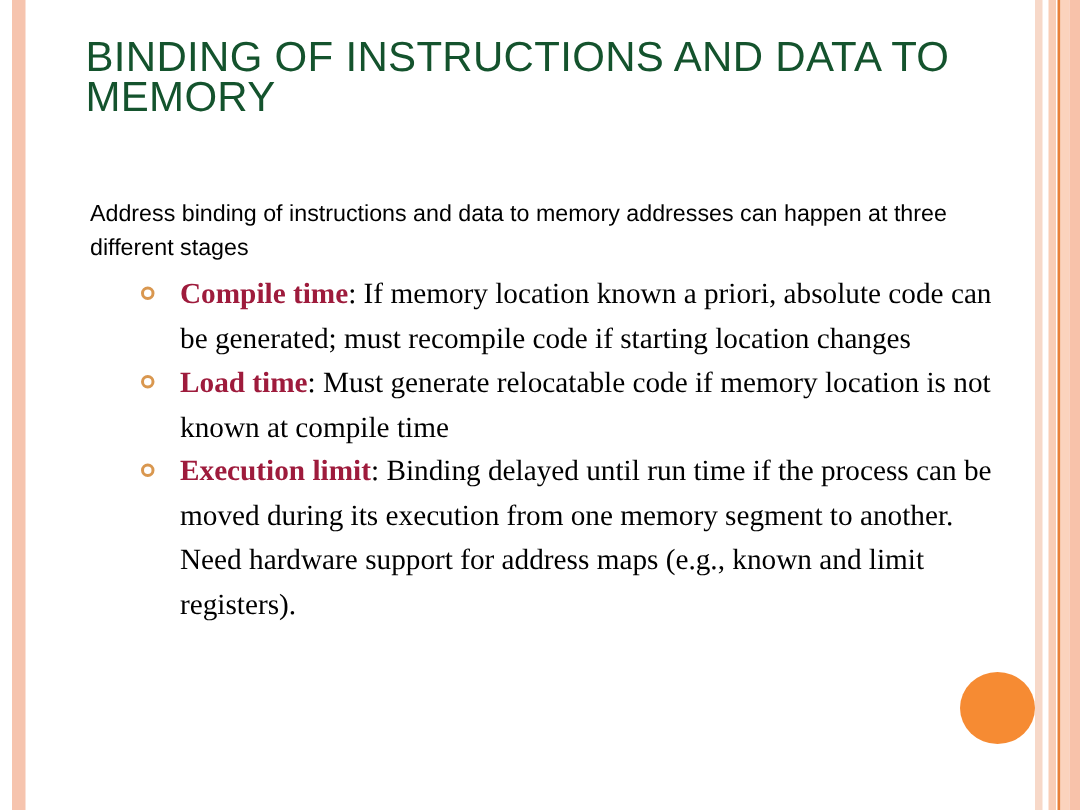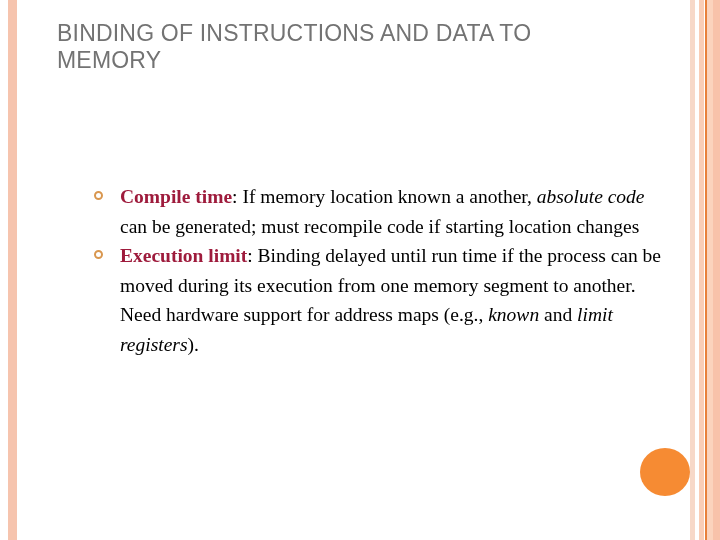--- a/index.html
+++ b/index.html
@@ -45,23 +45,23 @@
     border-radius: 50%;
     background: #f68b33;
   }
 
   
   .title {
     position: absolute;
     left: 57px;
     top: 5px;
     width: 580px;
-    color: #737373;
+    color: #14532d;
     font-family: "Liberation Sans", sans-serif;
-    font-size: 23px;
+    font-size: 28px;
     font-weight: 400;
     line-height: 27px;
     letter-spacing: 0.2px;
     text-transform: uppercase;
   }
 
   
   .intro {
     position: absolute;
     left: 60px;
@@ -99,47 +99,52 @@
     border-radius: 50%;
     border: 2.5px solid #d9974f;
     box-sizing: border-box;
     background: transparent;
   }
   .lead {
     color: #9e1b3c;
     font-weight: bold;
     margin-top: 12px;
   }
-  .it { font-style: italic; }
+  .it { }
 </style>
 </head>
 <body>
 
 <div id="slide">
 
   <div class="left-bar"></div>
 
   <div class="rstripe rs1"></div>
   <div class="rstripe rs2"></div>
   <div class="rstripe rs3"></div>
   <div class="rstripe rs4"></div>
   <div class="rstripe rs5"></div>
 
   <div class="accent-dot"></div>
 
   <h1 class="title">Binding of Instructions and Data to Memory</h1>
 
+  <p class="intro">Address binding of instructions and data to memory addresses can happen at three different stages</p>
 
   <div class="bullets">
 
     <div class="bullet-row">
       <span class="bullet-mark"></span>
-      <span class="lead">Compile time</span><span>:  </span><span>If memory location known a another, </span><span class="it">absolute code</span><span> can be generated; must recompile code if starting location changes</span><span class="it"></span><span></span>
+      <span class="lead">Compile time</span><span>:  </span><span>If memory location known a priori, </span><span class="it">absolute code</span><span> can be generated; must recompile code if starting location changes</span><span class="it"></span><span></span>
     </div>
 
+    <div class="bullet-row">
+      <span class="bullet-mark"></span>
+      <span class="lead">Load time</span><span>:  </span><span>Must generate </span><span class="it">relocatable code</span><span> if memory location is not known at compile time</span><span class="it"></span><span></span>
+    </div>
 
     <div class="bullet-row">
       <span class="bullet-mark"></span>
       <span class="lead">Execution limit</span><span>:  </span><span>Binding delayed until run time if the process can be moved during its execution from one memory segment to another.  Need hardware support for address maps (e.g., </span><span class="it">known</span><span> and </span><span class="it">limit registers</span><span>).</span>
     </div>
 
   </div>
 
 </div>
 

